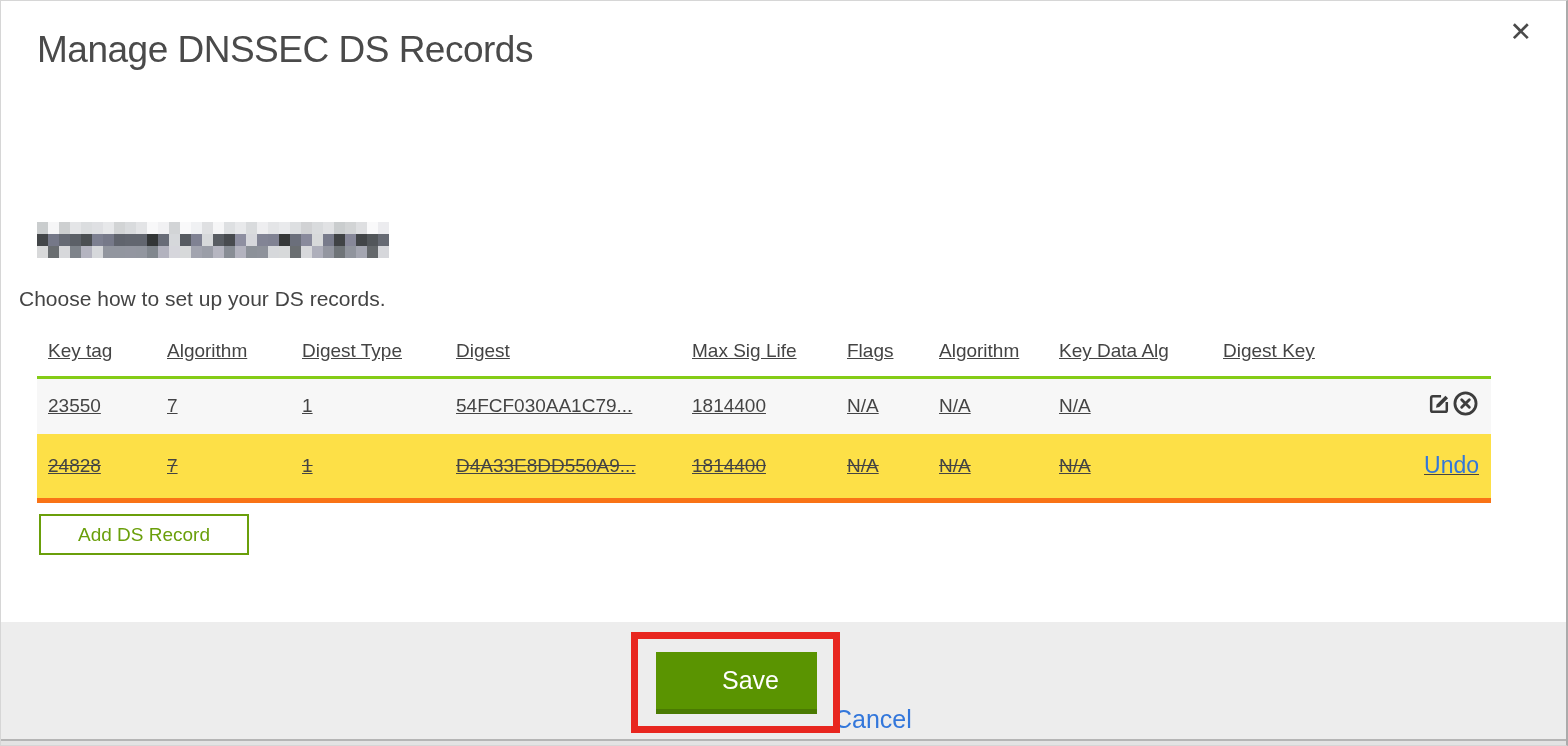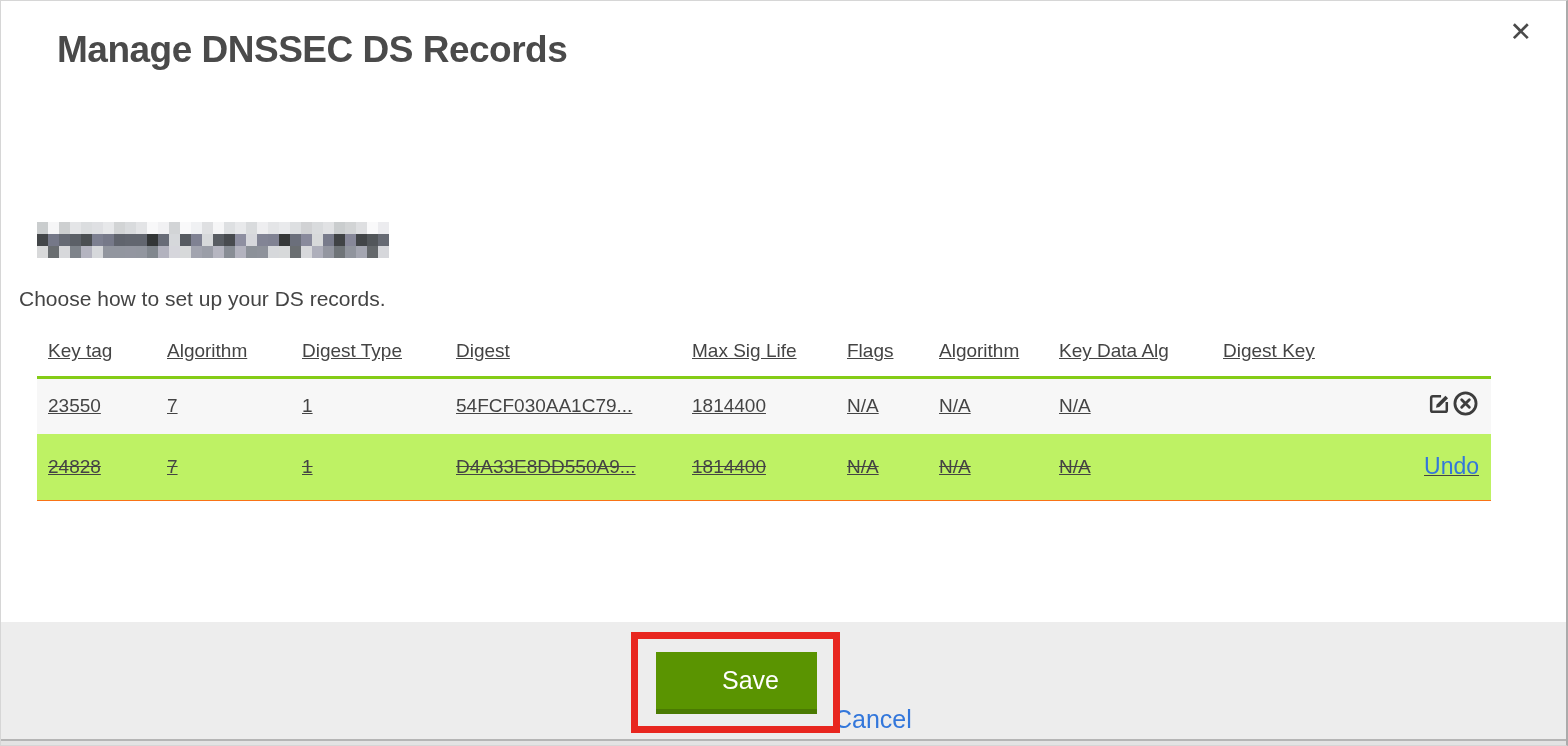--- a/index.html
+++ b/index.html
@@ -8,23 +8,22 @@
   .page {
     position: relative;
     width: 1568px; height: 746px;
     background: #fff;
     border: 1px solid #d6d6d6;
     border-right: 2px solid #ababab;
     overflow: hidden;
   }
   .dialog-title {
     position: absolute; left: 36px; top: 28px;
-    font-size: 37px; font-weight: 700; color: #4a4a4a;
+    font-size: 37px; font-weight: 400; color: #4a4a4a;
     letter-spacing: -0.5px;
-    margin-left: 20px;
   }
   .close-btn {
     position: absolute; right: 34px; top: 18px;
     font-size: 27px; font-weight: 700; color: #4a4a4a;
     cursor: pointer; line-height: 1;
   }
   .redacted-domain {
     position: absolute; left: 36px; top: 221px;
     width: 352px; height: 36px;
   }
@@ -43,21 +42,21 @@
     height: 50px; vertical-align: middle;
     white-space: nowrap; overflow: hidden;
   }
   .ds-table td {
     vertical-align: middle;
     white-space: nowrap; overflow: hidden;
   }
   .ds-table th:first-child, .ds-table td:first-child { padding-left: 11px; }
   .row-current { background: #f7f7f7; border-top: 3px solid #84cc16; }
   .row-current td { height: 57px; }
-  .row-deleted { background: #bef264; border-bottom: 1px solid #f97316; }
+  .row-deleted { background: #fde047; border-bottom: 5px solid #f97316; }
   .row-deleted td { height: 66px; }
   .row-deleted td.strike { text-decoration: line-through; }
   .actions-cell { text-align: right; padding-right: 12px; }
   .icon-btn { display:inline-block; vertical-align: middle; cursor: pointer; }
   .undo-link { color: #3377db; text-decoration: none; font-size: 23px; cursor: pointer; }
   .add-ds-btn {
     position: absolute; left: 38px; top: 513px;
     width: 210px; height: 41px;
     background: #fff; border: 2px solid #6a9f0a; color: #6a9f0a;
     font-size: 19px; font-family: inherit; cursor: pointer;
@@ -262,20 +261,21 @@
         <td class="strike">N/A</td>
         <td class="strike">N/A</td>
         <td class="strike"></td>
         <td class="actions-cell">
           <a class="undo-link">Undo</a>
         </td>
       </tr>
     </tbody>
   </table>
 
+  <button class="add-ds-btn">Add DS Record</button>
 
   <div class="footer">
     <div class="footer-bottom-strip"></div>
   </div>
 
   <button class="save-btn">Save</button>
   <a class="cancel-link">Cancel</a>
 
   <div class="annotation-box"></div>
 

